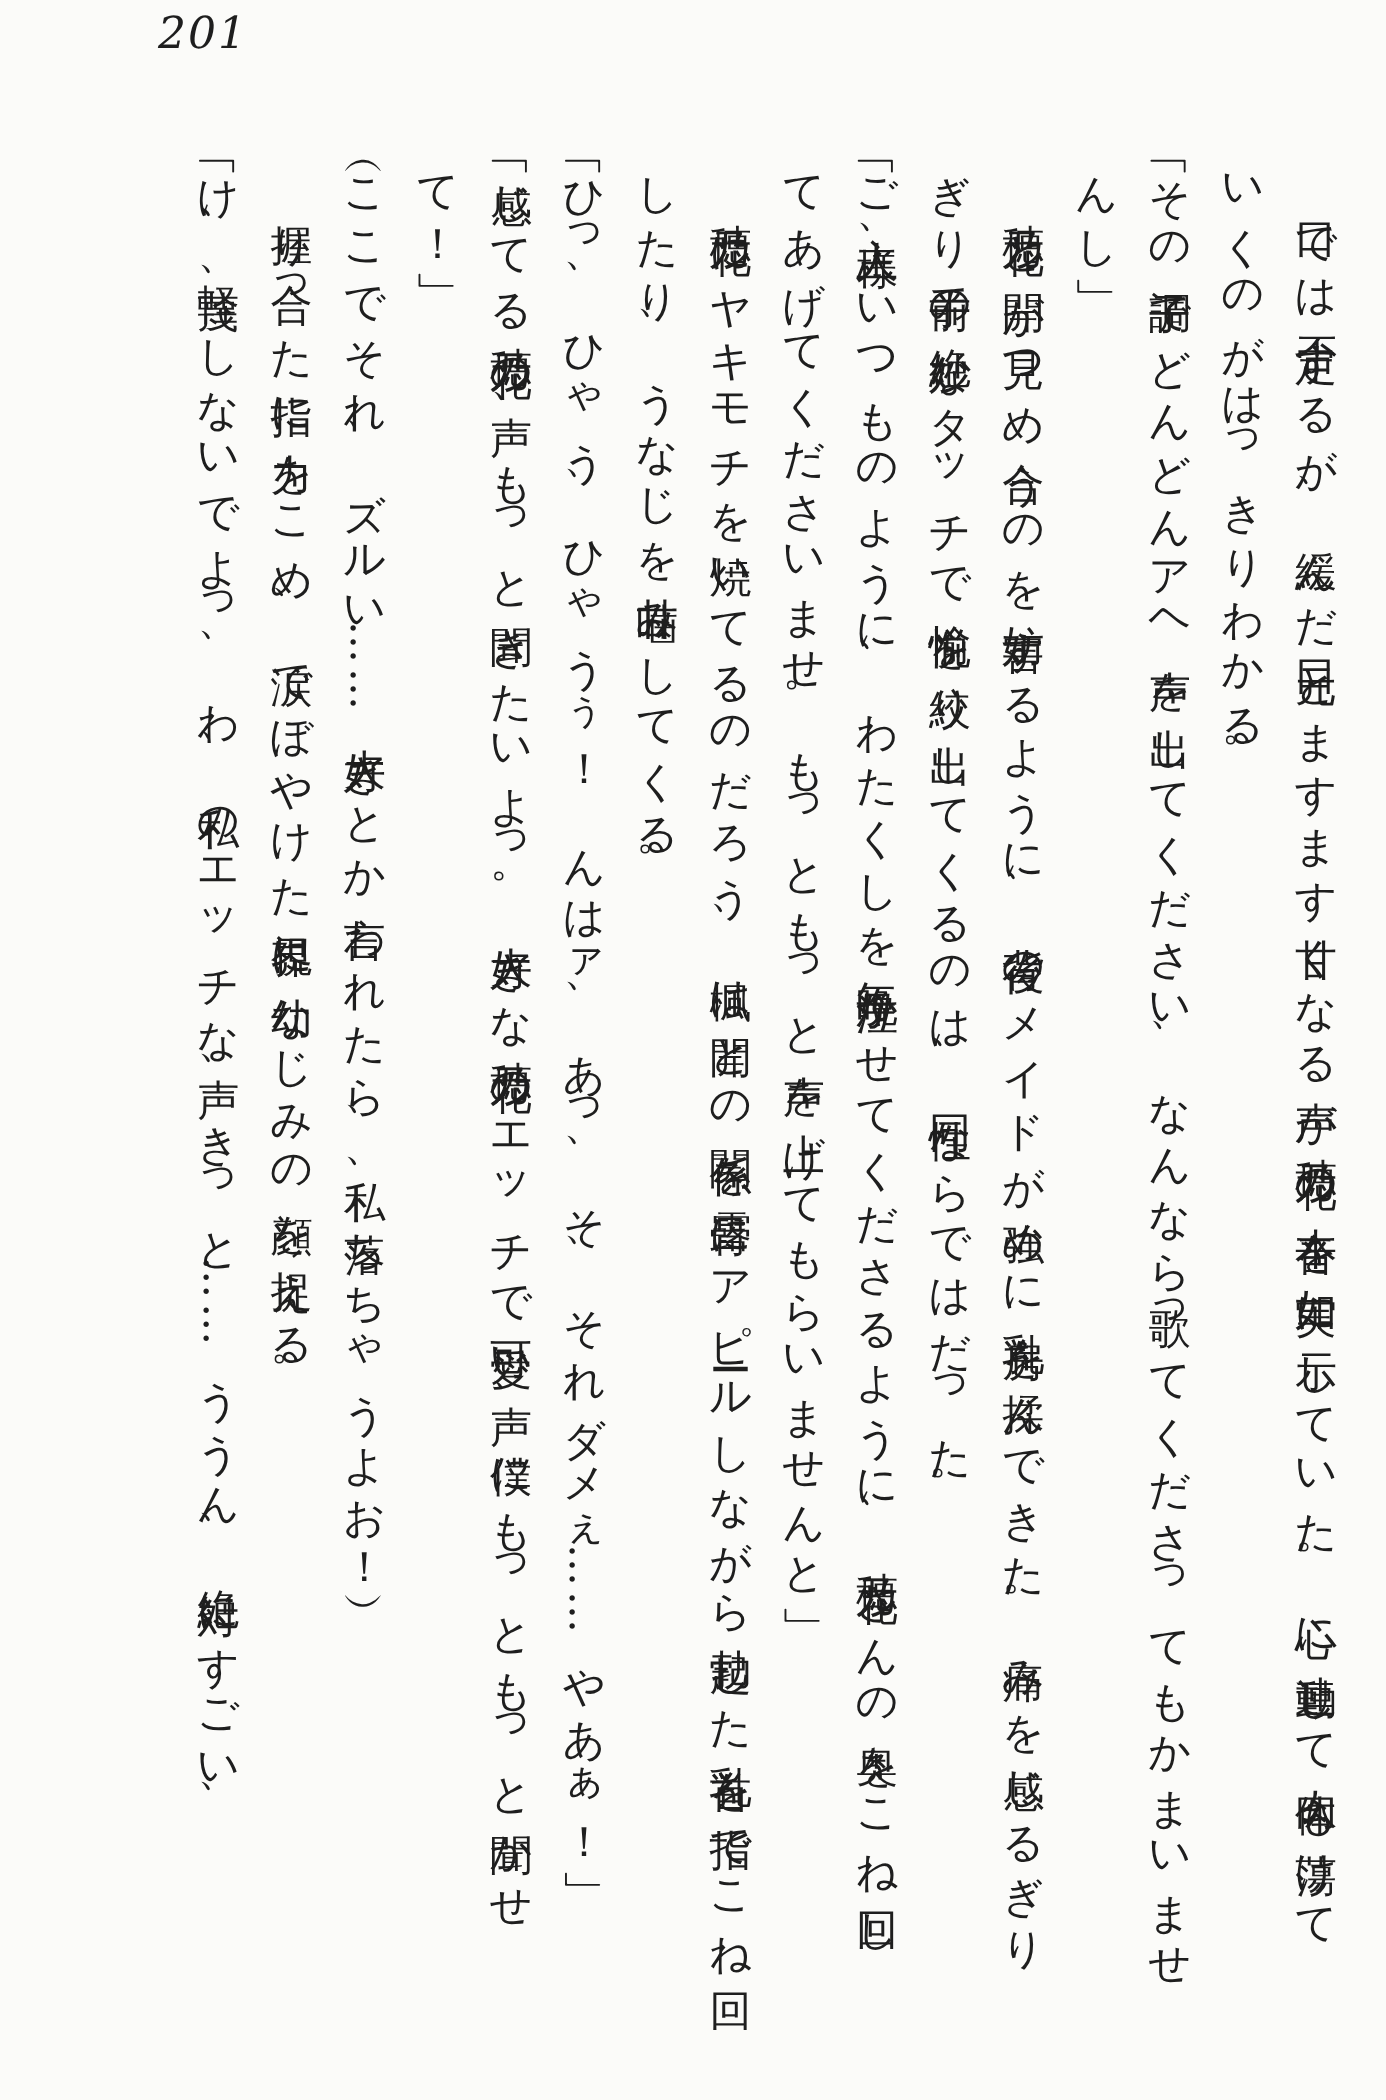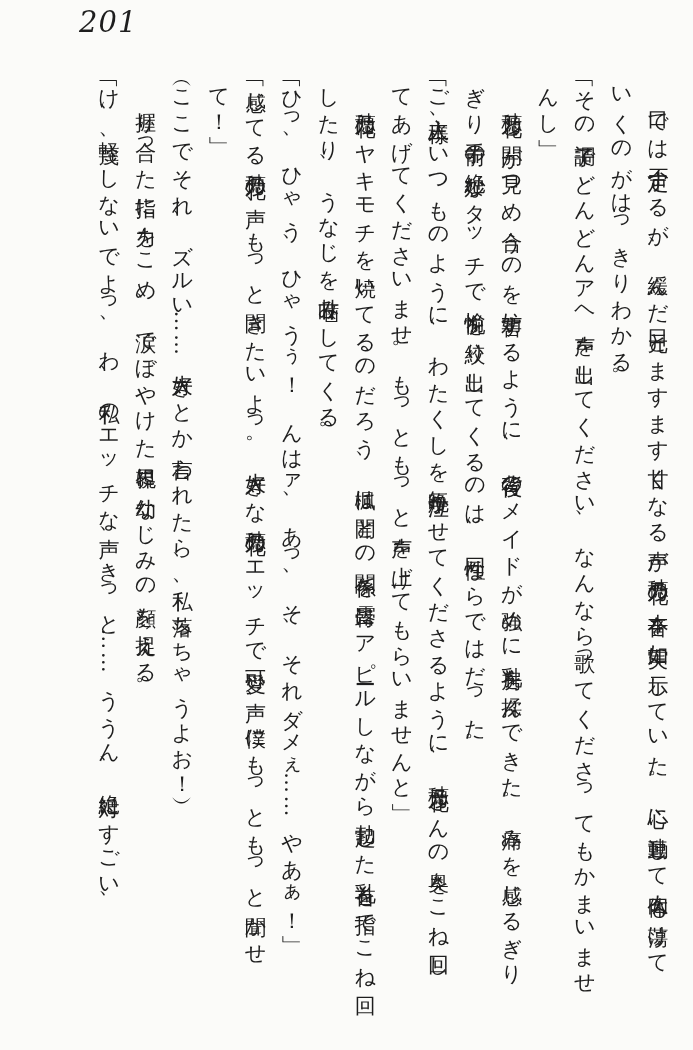--- a/index.html
+++ b/index.html
@@ -13,21 +13,21 @@
     width: 693px;
     height: 1050px;
     overflow: hidden;
     background: var(--paper, #fbfbf9);
     color: var(--ink, #1e1e1e);
   }
   .page-number {
     position: absolute;
     top: 5px;
     left: 79px;
-    font-size: 29px;
+    font-size: 22px;
     font-style: italic;
     letter-spacing: 1px;
   }
   .text-block {
     position: absolute;
     top: 73px;
     right: 17px;
     height: 918px;
     writing-mode: vertical-rl;
     -webkit-writing-mode: vertical-rl;

